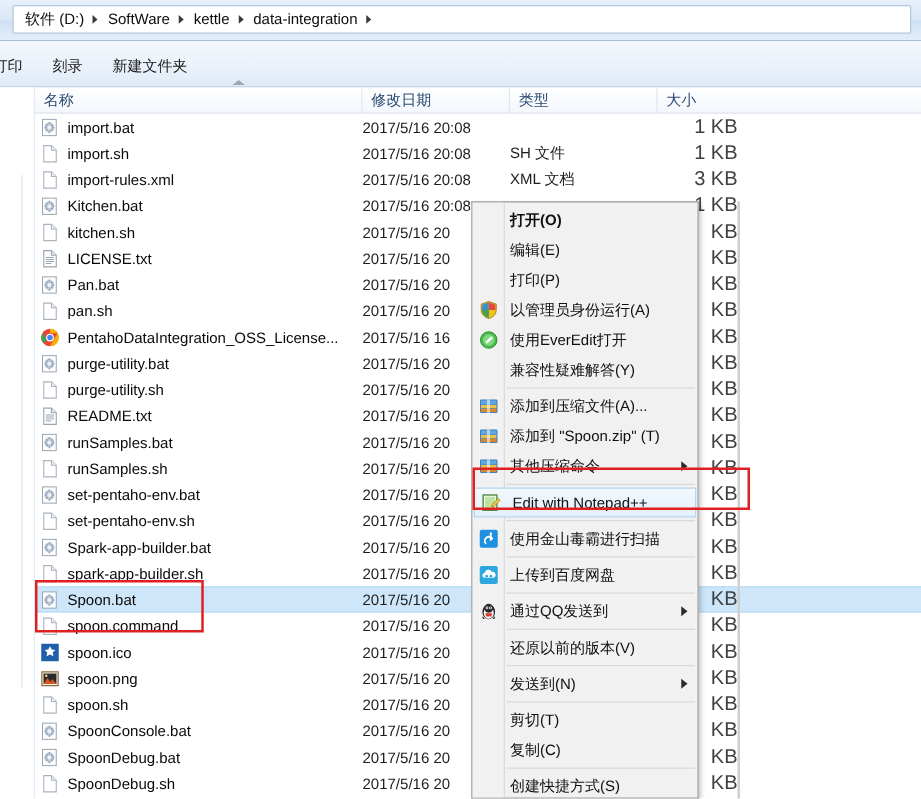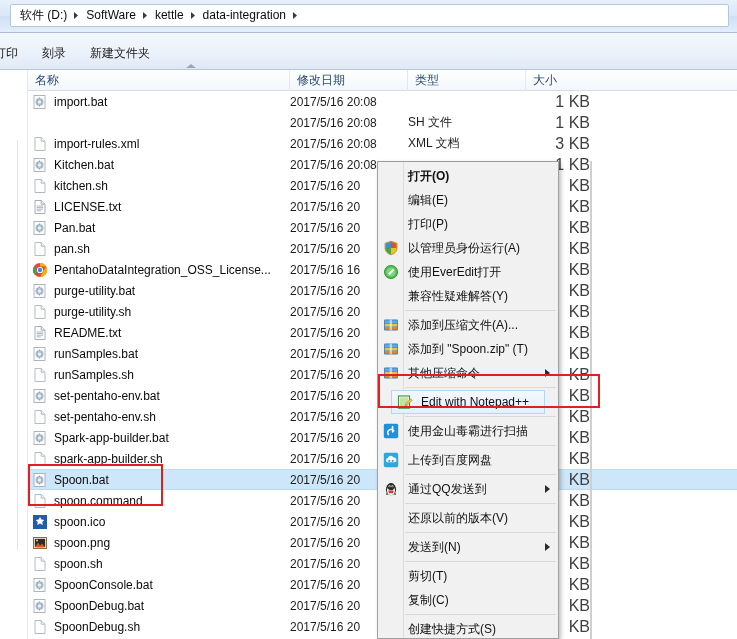--- a/index.html
+++ b/index.html
@@ -153,21 +153,21 @@
     display: flex; align-items: center;
     padding-left: 30px; padding-right: 16px;
     font-size: 12px; color: #101010;
     white-space: nowrap;
     z-index: 2;
   }
   .ctxitem.bold { font-weight: bold; }
   .ctxitem.hl {
     background: linear-gradient(to bottom,#f2f8fd,#e3f0fb);
     border: 1px solid #b6d6ef;
-    margin: 0 13px; height: 24px; justify-content: center;
+    margin: 0 1px; height: 24px;
   }
   .ctx-ico {
     position: absolute; left: 5px; top: 50%; margin-top: -8px;
     width: 16px; height: 16px;
   }
   .ctx-sep { height: 1px; background: #d9d9d9; margin: 2px 2px 2px 27px; }
   .ctx-arrow {
     position: absolute; right: 8px; top: 50%; margin-top: -4px;
     width: 0; height: 0;
     border-top: 4px solid transparent; border-bottom: 4px solid transparent;
@@ -264,20 +264,29 @@
               <circle cx="7.5" cy="8" r="1.6" fill="#eef3f8"></circle>
               <path d="M7.5 3.5v1.4M7.5 11.1v1.4M3.9 8h1.4M9.7 8h1.4M5 5.5l1 1M10 5.5l-1 1M5 10.5l1-1M10 10.5l-1-1" stroke="#8fa0b4" stroke-width="1.1"></path>
             </svg>
           </span>
           <span class="fname">import.bat</span>
         </div>
         <div class="cell-date">2017/5/16 20:08</div>
         <div class="cell-size">1 KB</div>
       </div>
       <div class="row" style="top: 21px;">
+        <div class="cell-name">
+          <span class="ico">
+            <svg width="16" height="16" viewBox="0 0 16 16">
+              <path d="M3 1.5h6.2L13 5.2v9.3H3z" fill="#ffffff" stroke="#aab4c0" stroke-width="0.9"></path>
+              <path d="M9.2 1.5v3.7H13" fill="#eef1f5" stroke="#aab4c0" stroke-width="0.9"></path>
+            </svg>
+          </span>
+          <span class="fname">import.sh</span>
+        </div>
         <div class="cell-date">2017/5/16 20:08</div>
         <div class="cell-type">SH 文件</div>
         <div class="cell-size">1 KB</div>
       </div>
       <div class="row" style="top: 42px;">
         <div class="cell-name">
           <span class="ico">
             <svg width="16" height="16" viewBox="0 0 16 16">
               <path d="M3 1.5h6.2L13 5.2v9.3H3z" fill="#ffffff" stroke="#aab4c0" stroke-width="0.9"></path>
               <path d="M9.2 1.5v3.7H13" fill="#eef1f5" stroke="#aab4c0" stroke-width="0.9"></path>

